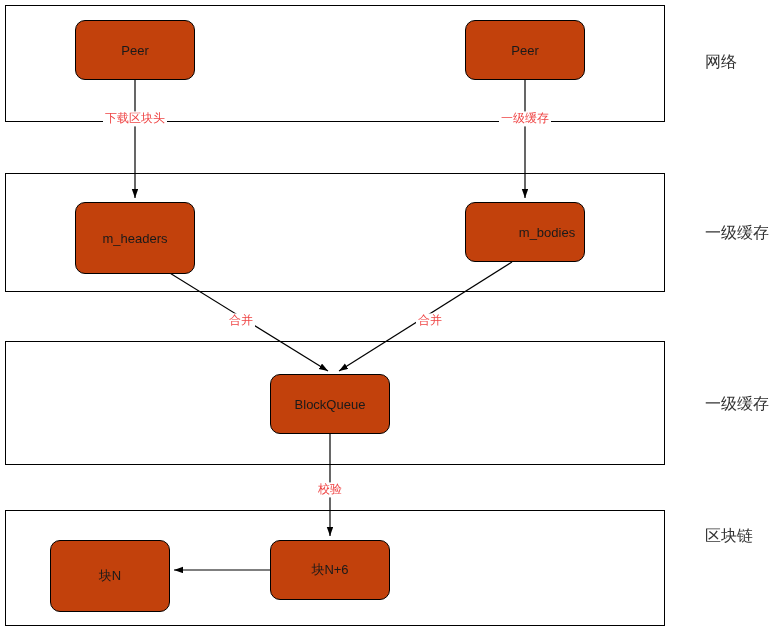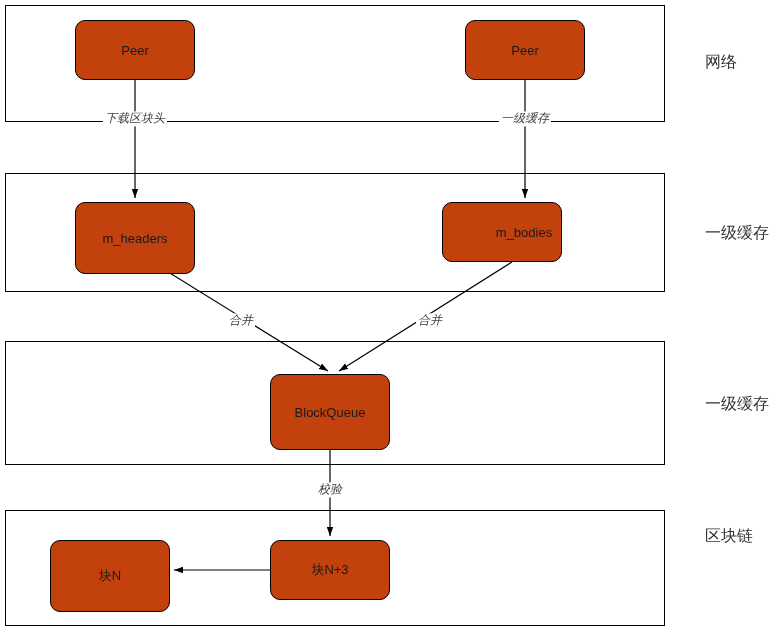--- a/index.html
+++ b/index.html
@@ -51,27 +51,26 @@
     align-items: center;
     justify-content: center;
     font-size: 13px;
     color: #1a1a1a;
     white-space: nowrap;
   }
   
   .edge-label {
     position: absolute;
     font-size: 12px;
-    color: #404040;
+    color: #ef4444;
     background: #ffffff;
     line-height: 1.1;
     padding: 1px 2px;
     white-space: nowrap;
     transform: translate(-50%, -50%);
-    font-style: italic;
   }
 </style>
 </head>
 <body>
 
 <div id="canvas">
 
   <svg id="edges" viewBox="0 0 770 631" width="770" height="631" xmlns="http://www.w3.org/2000/svg">
     <defs>
       <marker id="arrowhead" markerWidth="10" markerHeight="10" refX="9" refY="3.2" orient="auto" markerUnits="userSpaceOnUse">
@@ -97,24 +96,24 @@
   <div id="lane-label-layer">
       <div class="lane-label" style="left: 705px; top: 54px;">网络</div>
       <div class="lane-label" style="left: 705px; top: 225px; text-align: center;">一级缓存</div>
       <div class="lane-label" style="left: 705px; top: 396px;">一级缓存</div>
       <div class="lane-label" style="left: 705px; top: 528px;">区块链</div>
     </div>
   <div id="node-layer">
       <div class="node" style="left: 75px; top: 20px; width: 120px; height: 60px;">Peer</div>
       <div class="node" style="left: 465px; top: 20px; width: 120px; height: 60px;">Peer</div>
       <div class="node" style="left: 75px; top: 202px; width: 120px; height: 72px;">m_headers</div>
-      <div class="node" style="left: 442px; top: 202px; width: 120px; height: 60px; padding-left: 44px;">m_bodies</div>
-      <div class="node" style="left: 270px; top: 374px; width: 120px; height: 76px; text-align: center;">BlockQueue</div>
+      <div class="node" style="left: 465px; top: 202px; width: 120px; height: 60px; padding-left: 44px;">m_bodies</div>
+      <div class="node" style="left: 270px; top: 374px; width: 120px; height: 60px; text-align: center;">BlockQueue</div>
       <div class="node" style="left: 50px; top: 540px; width: 120px; height: 72px;">块N</div>
-      <div class="node" style="left: 270px; top: 540px; width: 120px; height: 60px;">块N+3</div>
+      <div class="node" style="left: 270px; top: 540px; width: 120px; height: 60px;">块N+6</div>
     </div>
   <div id="edge-label-layer">
       <div class="edge-label" style="left: 135px; top: 119px;">下载区块头</div>
       <div class="edge-label" style="left: 525px; top: 119px;">一级缓存</div>
       <div class="edge-label" style="left: 241px; top: 321px;">合并</div>
       <div class="edge-label" style="left: 430px; top: 321px;">合并</div>
       <div class="edge-label" style="left: 330px; top: 490px;">校验</div>
     </div>
 
 </div>

